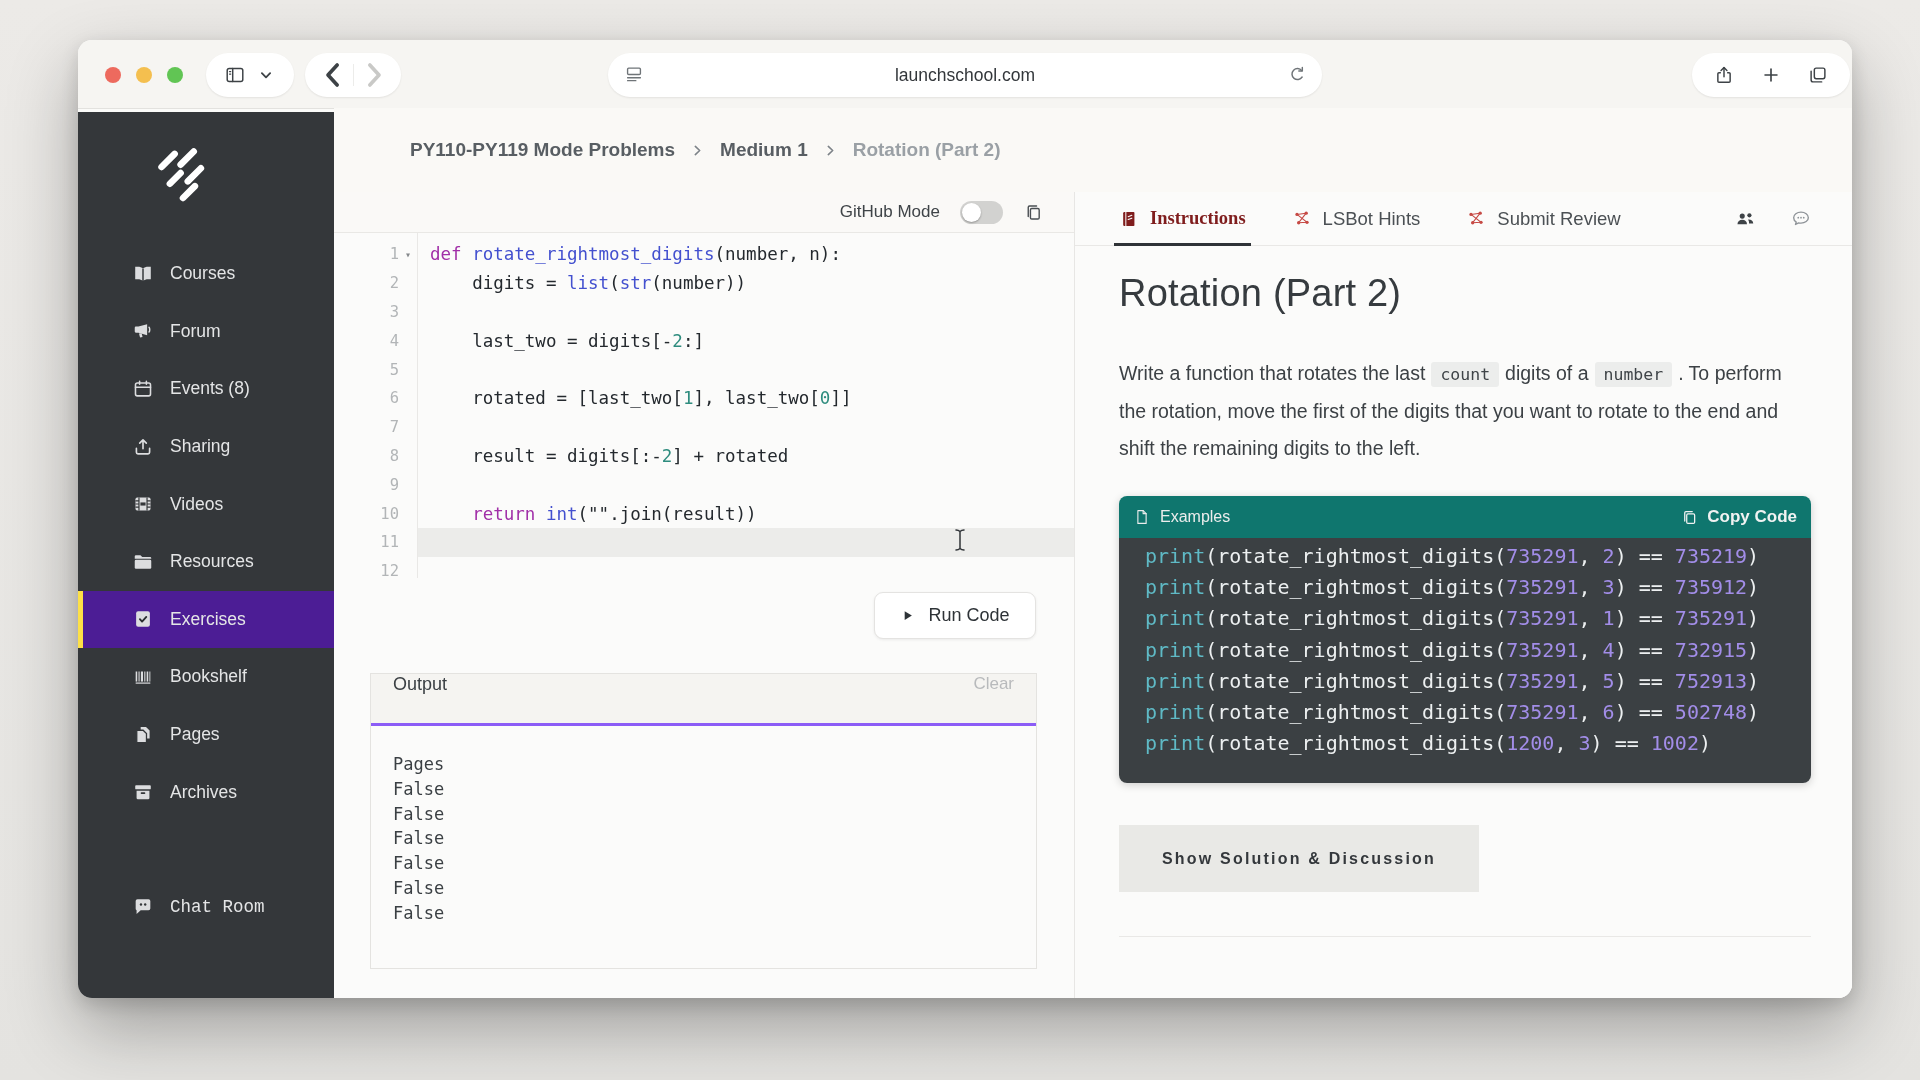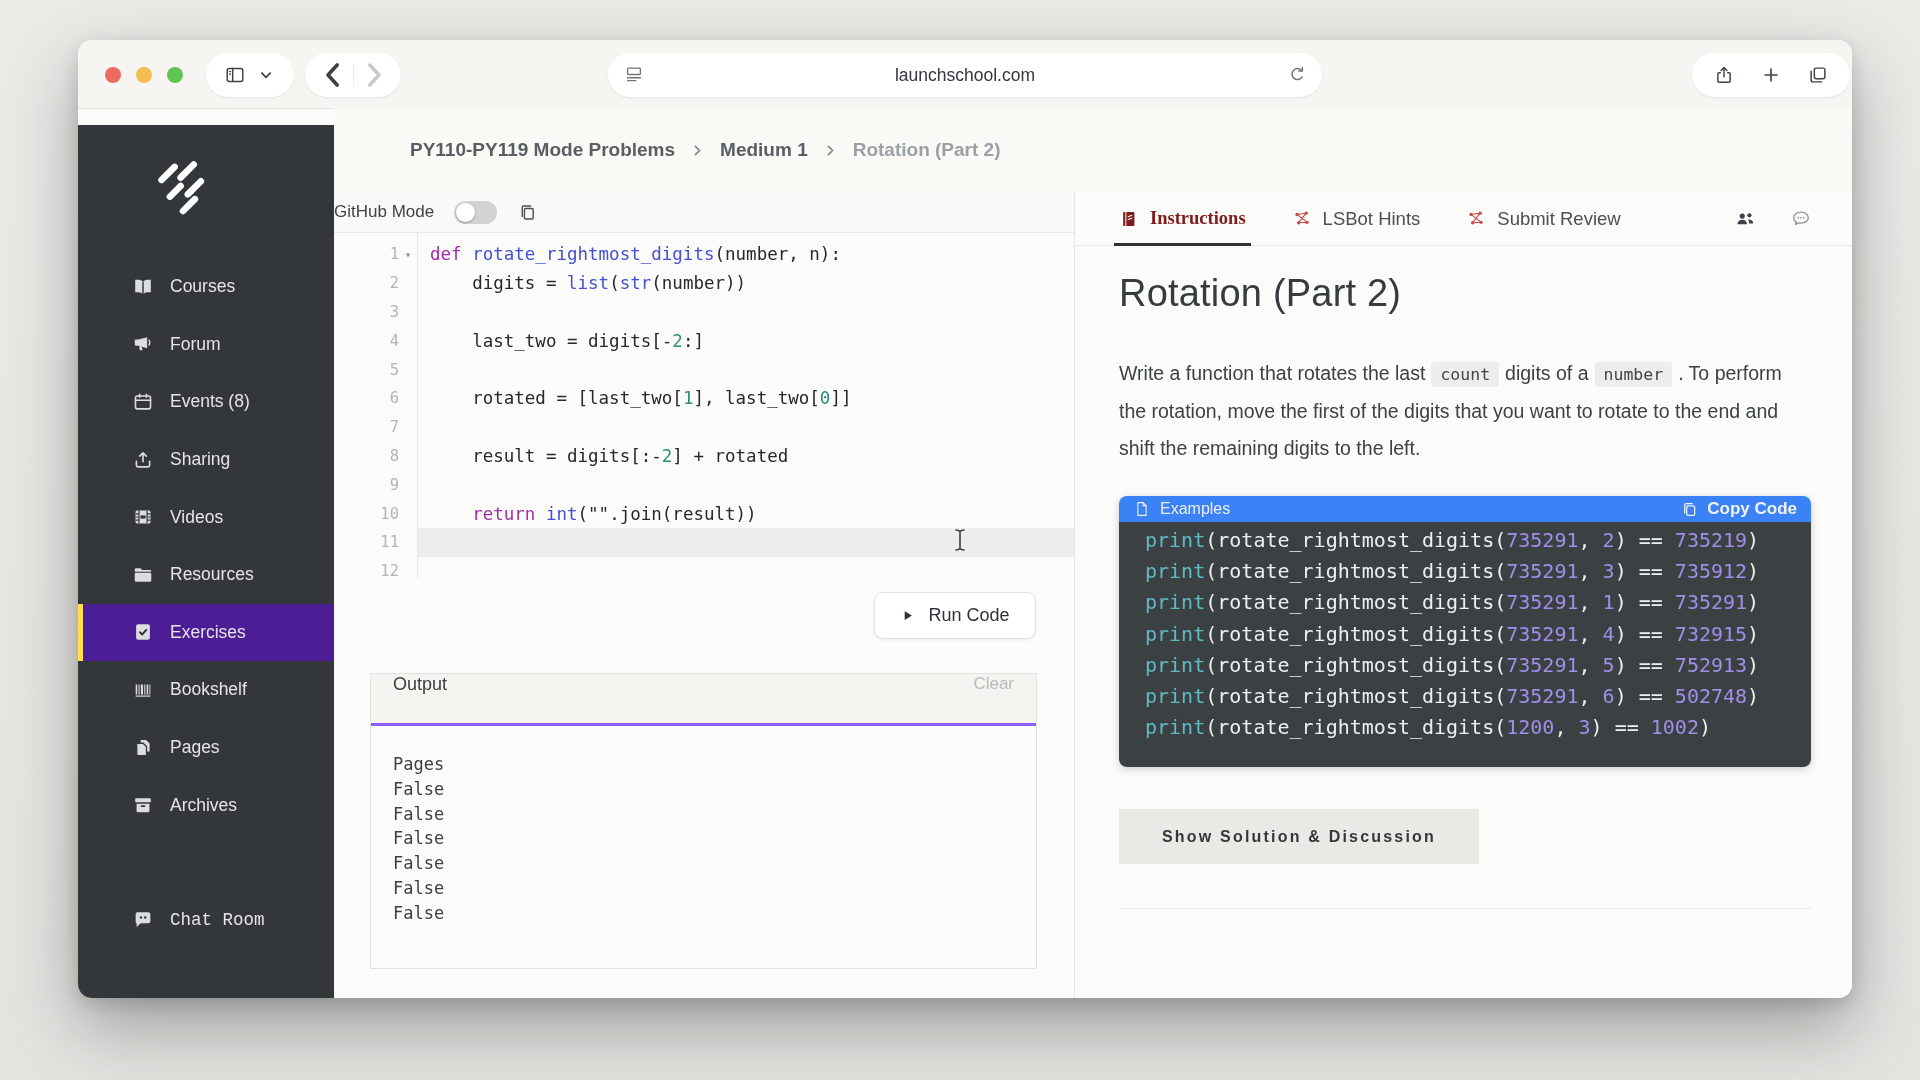--- a/index.html
+++ b/index.html
@@ -18,42 +18,42 @@
   .navdiv{width:1px;height:22px;background:#ececea;}
   .fwd{color:#c9c9c7;}
   .addr{left:530px;width:714px;font-size:17.5px;color:#33373b;}
   .addr .side-ic{position:absolute;top:0;height:44px;display:flex;align-items:center;color:#6f7478;}
   .addr .l{left:15px;} .addr .r{right:14px;}
   .pill-right{left:1614px;width:158px;gap:25px;}
   .ic{display:inline-flex;align-items:center;justify-content:center;}
   .ic svg{width:22px;height:22px;display:block;}
   
   .app{position:absolute;left:0;top:68px;right:0;bottom:0;}
-  .sidebar{position:absolute;left:0;top:17px;bottom:0;width:256px;background:#34373a;}
+  .sidebar{position:absolute;left:0;top:4px;bottom:0;width:256px;background:#34373a;}
   .collapse-tab{position:absolute;left:256px;top:0;width:40px;height:76px;background:#34373a;
     border-radius:0 0 14px 0;display:flex;align-items:center;justify-content:center;cursor:pointer;}
   .logo{position:absolute;left:72px;top:30px;width:66px;height:62px;color:#fff;}
   .logo svg{width:66px;height:62px;}
   .nav{position:absolute;left:0;right:0;top:133px;}
   .sitem{height:57.6px;display:flex;align-items:center;padding-left:54px;gap:16px;
     color:#e4e5e6;font-size:17.5px;cursor:pointer;}
   .sitem .ic{color:#dcdddf;} .sitem .ic svg{width:22px;height:22px;}
   .sitem.active{background:#4c1d95;border-left:5px solid #fde047;padding-left:49px;}
   .sitem.chat{position:absolute;left:0;right:0;top:766px;font-family:Liberation Mono, monospace;}
   
   .content{position:absolute;left:256px;top:0;right:0;bottom:0;background:#fbfbf9;}
   .crumbrow{position:absolute;left:0;right:0;top:0;height:84px;background:#faf9f6;
     border-bottom:1px solid #e7e6e3;display:flex;align-items:center;padding-left:76px;gap:15px;
     font-size:19px;font-weight:700;color:#585e63;}
   .crumb{cursor:pointer;} .crumb.last{color:#9aa0a5;font-weight:600;cursor:default;}
   .crumb-sep{color:#7d8388;display:flex;} .crumb-sep svg{width:15px;height:15px;}
   
   .leftcol{position:absolute;left:0;top:84px;width:740px;bottom:0;background:#fbfbfa;}
   .ghrow{height:40px;background:#faf9f7;border-bottom:1px solid #e9e8e5;display:flex;align-items:center;
-    padding-right:30px;gap:20px;}
+    justify-content:flex-end;padding-right:30px;gap:20px;}
   .ghlabel{font-size:17px;color:#3f4448;}
   .toggle{width:43px;height:23px;border-radius:12px;background:#d2d2d0;position:relative;cursor:pointer;}
   .knob{position:absolute;left:2px;top:2px;width:19px;height:19px;border-radius:50%;background:#fff;
     box-shadow:0 1px 2px rgba(0,0,0,.3);}
   .gh-copy{color:#4a4f53;cursor:pointer;} .gh-copy svg{width:21px;height:21px;}
   .editor{position:relative;height:338px;padding-top:7px;overflow:hidden;font-family:"DejaVu Sans Mono",monospace;}
   .editor::before{content:"";position:absolute;left:83px;top:0;bottom:0;width:1px;background:#e9e8e6;}
   .crow{display:flex;height:28.8px;}
   .gut{width:83px;flex:none;display:flex;justify-content:flex-end;align-items:center;
     color:#b2b5b7;font-size:15.5px;}
@@ -82,30 +82,30 @@
   .tab .ic svg{width:20px;height:20px;}
   .tab-icons{margin-left:auto;display:flex;align-items:center;gap:34px;}
   .iconbtn{cursor:pointer;display:flex;}
   .iconbtn svg{width:22px;height:22px;}
   .panelbody{position:absolute;left:0;right:0;top:53px;bottom:0;padding:27px 42px 0 44px;overflow:hidden;}
   .ptitle{margin:0;font-size:38px;font-weight:300;color:#363b3f;letter-spacing:.2px;}
   .pdesc{margin:40px 0 0 0;font-size:19.5px;line-height:37px;color:#3c4145;max-width:700px;}
   .chip{font-family:"DejaVu Sans Mono",monospace;font-size:16.5px;background:#ecedec;border-radius:3px;
     padding:3px 9px;color:#3f4448;margin:0 6px;}
   .examples{margin-top:29px;width:692px;border-radius:8px;overflow:hidden;box-shadow:0 2px 8px rgba(0,0,0,.18);}
-  .exhead{height:26px;background:#3b82f6;display:flex;align-items:center;padding:0 14px;color:#eceded;}
+  .exhead{height:42px;background:#0f766e;display:flex;align-items:center;padding:0 14px;color:#eceded;}
   .exhead .ic svg{width:18px;height:18px;}
   .extitle{font-size:16px;margin-left:9px;}
   .excopy{margin-left:auto;display:flex;align-items:center;gap:8px;font-size:17px;font-weight:700;color:#f1f2f2;cursor:pointer;}
   .excopy .ic svg{width:19px;height:19px;}
   .exbody{background:#3b4043;padding:3px 12px 24px 26px;font-family:"DejaVu Sans Mono",monospace;
     font-size:20px;line-height:31.2px;}
   .xline{white-space:pre;color:#edf0f1;}
   .xline .fn{color:#5fbac6;} .xline .num{color:#a28de8;}
-  .solution{margin-top:42px;width:360px;height:55px;background:#e9e9e6;border:none;
+  .solution{margin-top:42px;width:360px;height:67px;background:#e9e9e6;border:none;
     display:flex;align-items:center;justify-content:center;font-size:16px;font-weight:700;
     letter-spacing:2.2px;color:#34383c;font-family:"Liberation Sans",sans-serif;cursor:pointer;}
   .pdivider{margin-top:44px;height:1px;background:#e9e8e6;width:692px;}
   .cursor{position:absolute;left:952px;top:527px;pointer-events:none;}
   button{outline:none;}
 </style>
 </head>
 <body>
 
 <div class="stage">

